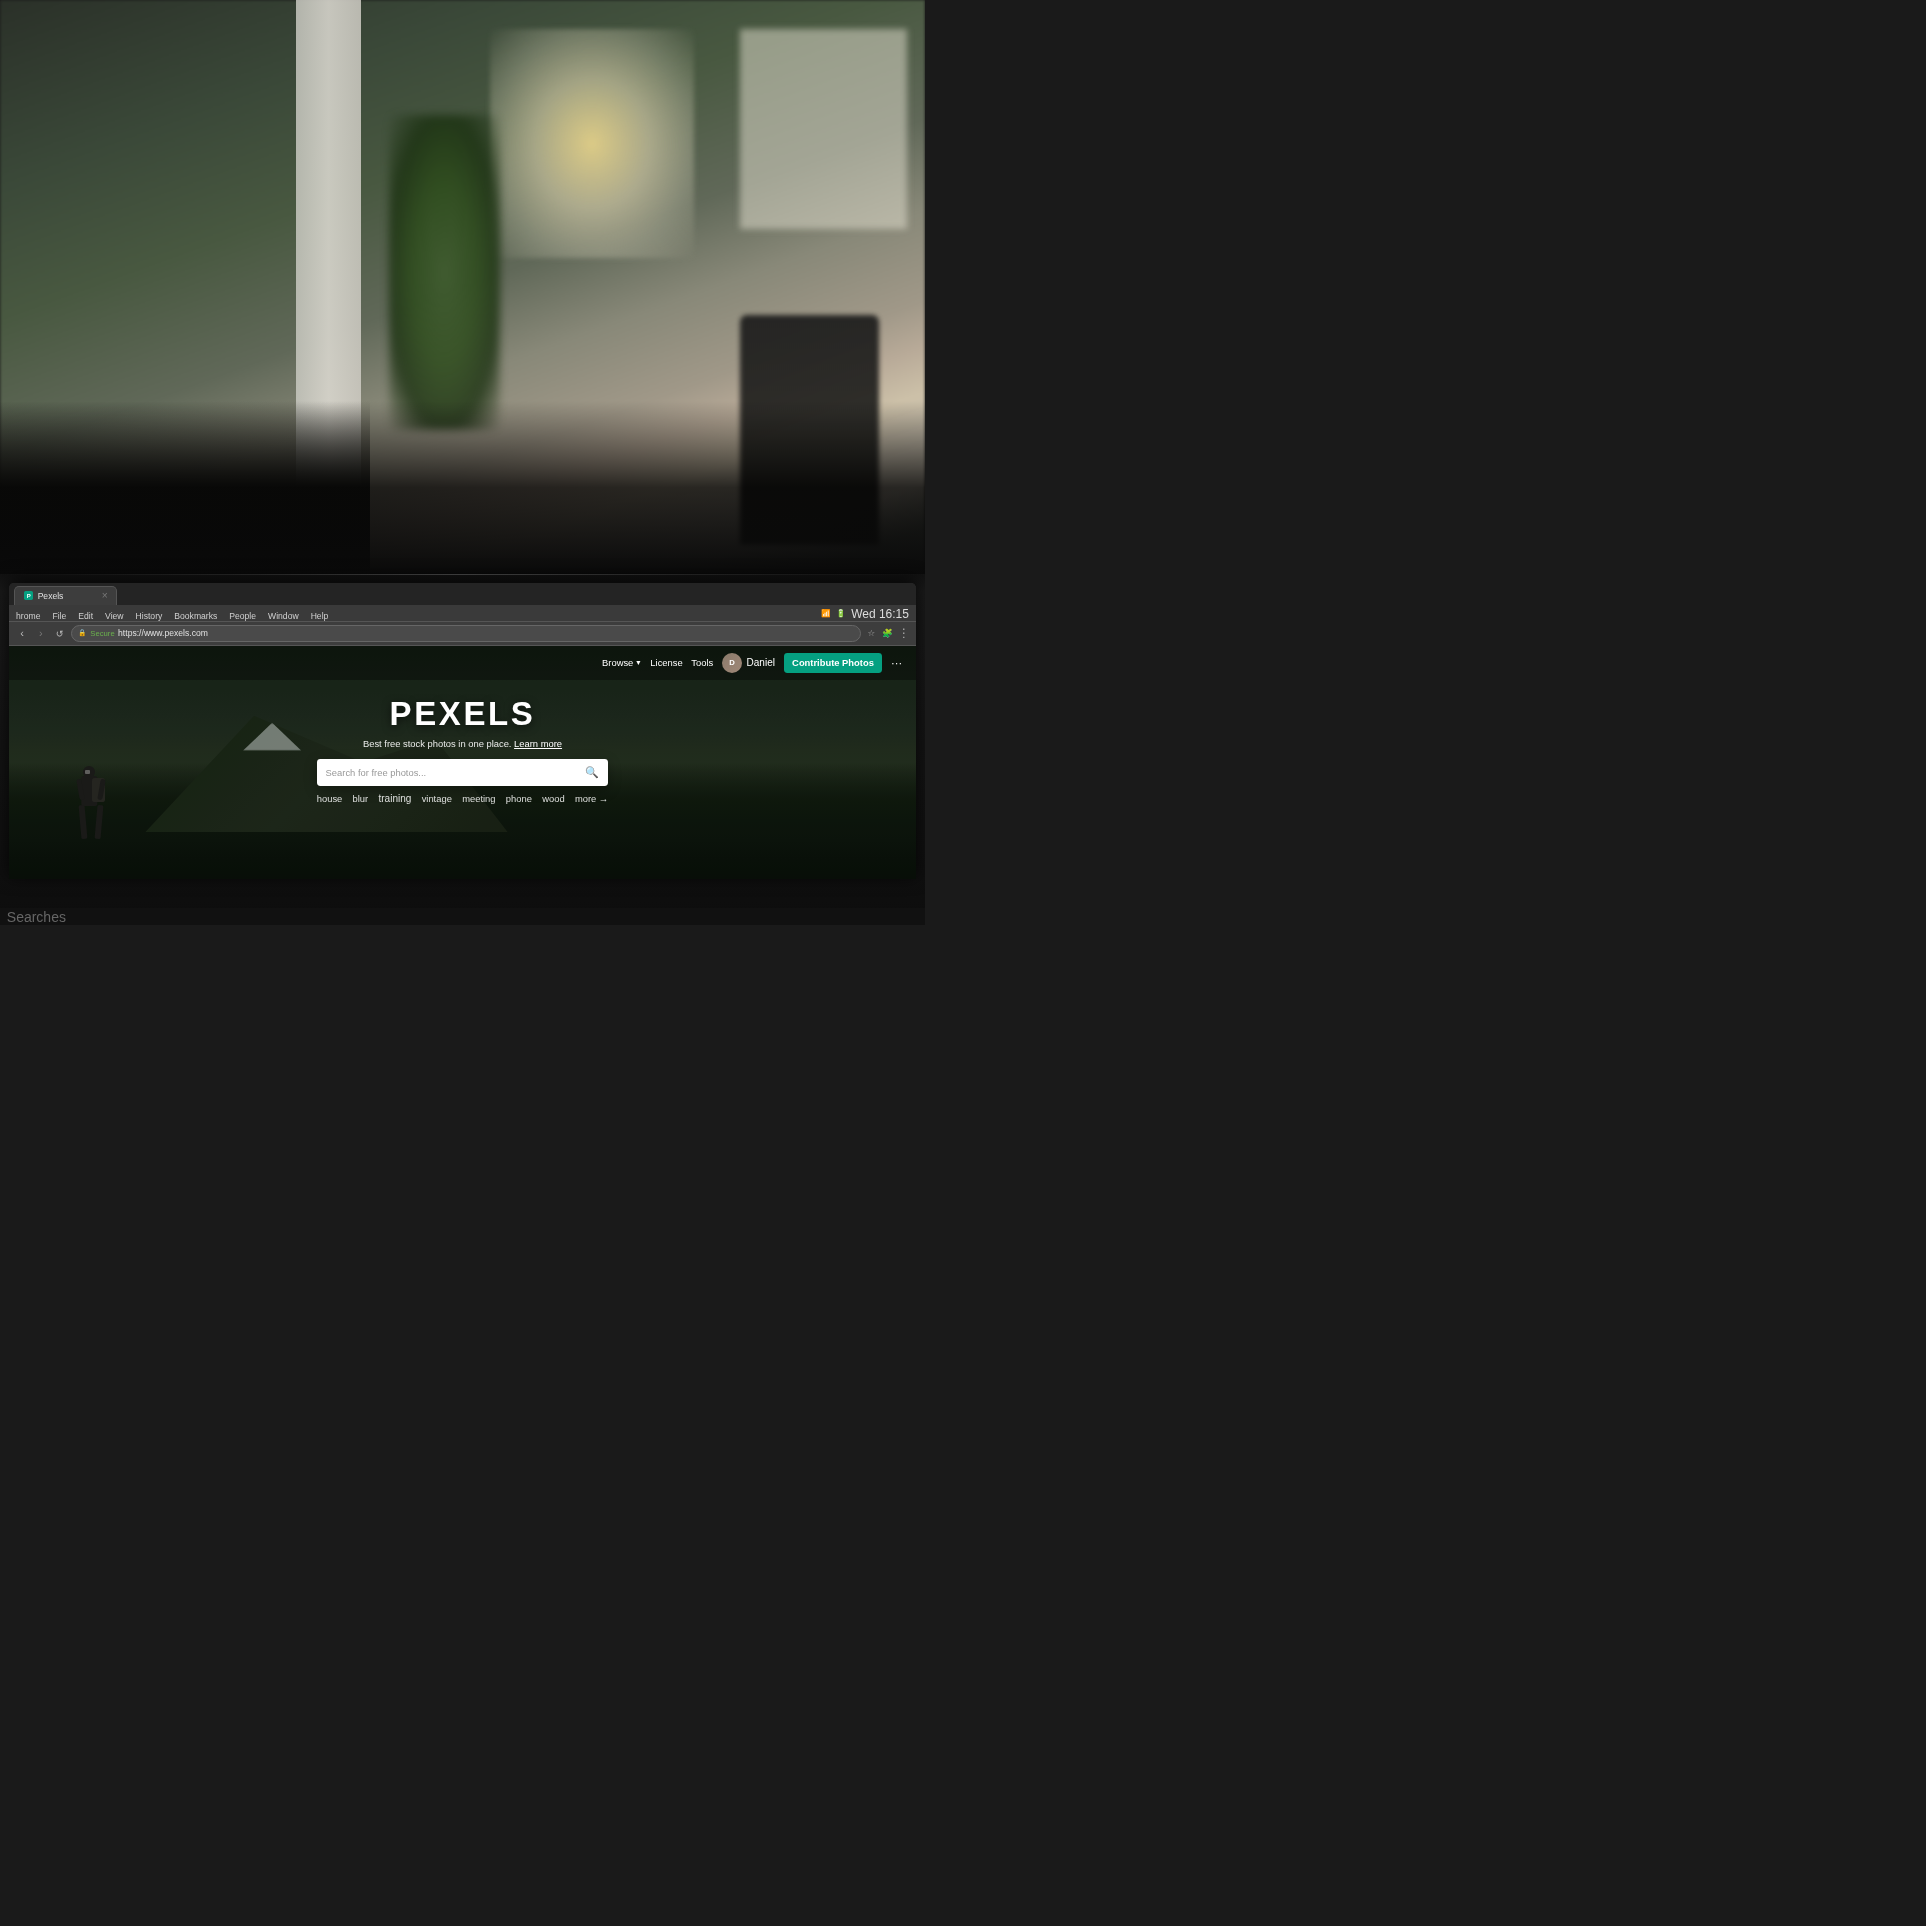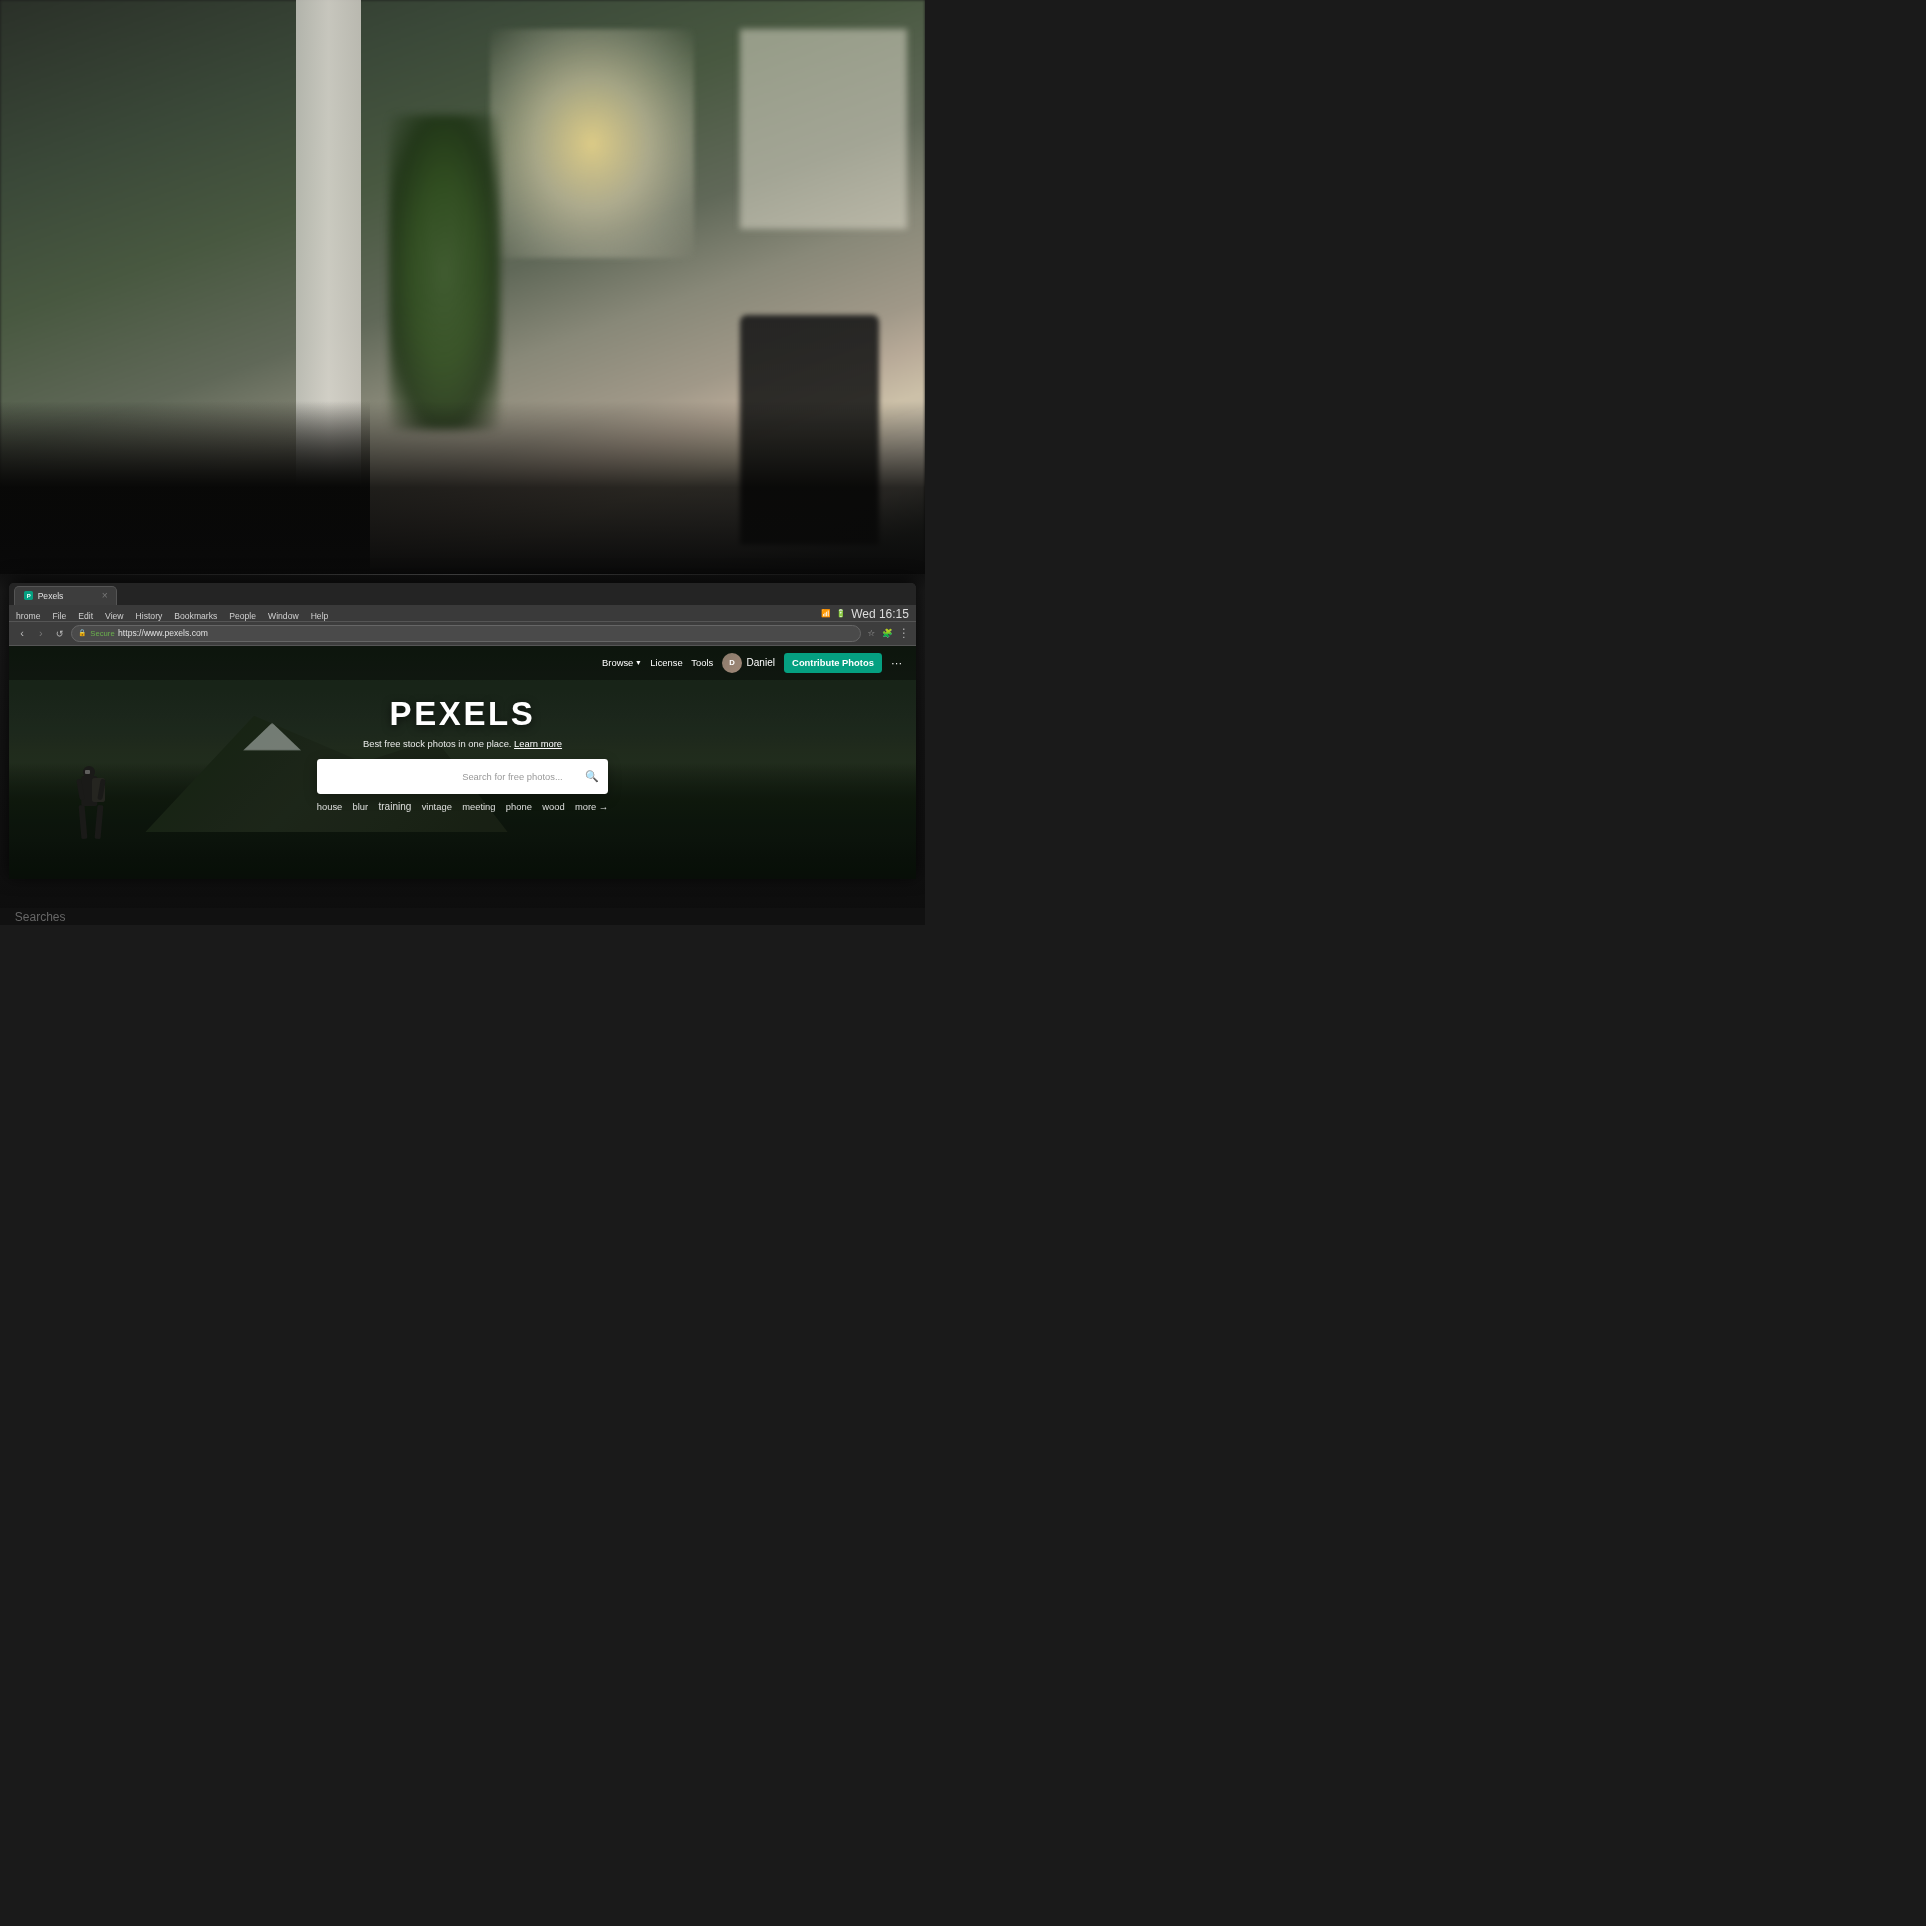--- a/index.html
+++ b/index.html
@@ -146,36 +146,36 @@
     </div>
 
     <div style="position:absolute;top:41px;left:0;right:0;display:flex;flex-direction:column;align-items:center;z-index:15;padding:8.6px 17px 0;">
       <h1 style="font-size:33px;font-weight:900;color:#fff;letter-spacing:2.6px;text-align:center;text-shadow:0 1.7px 8.6px rgba(0,0,0,0.6);font-family:'Arial Black',sans-serif;">PEXELS</h1>
 
       <p style="font-size:9.4px;color:rgba(255,255,255,0.9);margin-top:4.3px;text-align:center;">
         <span>Best free stock photos in one place.</span>
         <a style="color:#fff;text-decoration:underline;cursor:pointer;">Learn more</a>
       </p>
 
-      <div style="background:#fff;border-radius:3.4px;height:35px;width:291px;margin-top:10.3px;display:flex;align-items:center;padding:0 8.6px;gap:23px;cursor:text;box-shadow:0 3.4px 13px rgba(0,0,0,0.3);text-align:right;">
+      <div style="background:#fff;border-radius:3.4px;height:27px;width:291px;margin-top:10.3px;display:flex;align-items:center;padding:0 8.6px;gap:2px;cursor:text;box-shadow:0 3.4px 13px rgba(0,0,0,0.3);">
         <span style="flex:1;font-size:9.4px;color:#999;">Search for free photos...</span>
         <span style="color:#555;font-size:11px;cursor:pointer;">🔍</span>
       </div>
 
       <div style="display:flex;gap:10.3px;margin-top:6.8px;flex-wrap:wrap;justify-content:center;">
         <span style="color:rgba(255,255,255,0.85);font-size:9.4px;cursor:pointer;">house</span>
         <span style="color:rgba(255,255,255,0.85);font-size:9.4px;cursor:pointer;">blur</span>
         <span style="color:rgba(255,255,255,0.85);font-size:10px;cursor:pointer;">training</span>
         <span style="color:rgba(255,255,255,0.85);font-size:9.4px;cursor:pointer;">vintage</span>
         <span style="color:rgba(255,255,255,0.85);font-size:9.4px;cursor:pointer;">meeting</span>
         <span style="color:rgba(255,255,255,0.85);font-size:9.4px;cursor:pointer;">phone</span>
         <span style="color:rgba(255,255,255,0.85);font-size:9.4px;cursor:pointer;">wood</span>
         <span style="color:rgba(255,255,255,0.85);font-size:9.4px;cursor:pointer;">more →</span>
       </div>
     </div>
 
   </div>
 </div>
 
 <div style="position:absolute;bottom:0;left:0;right:0;height:17px;background:#111;z-index:200;display:flex;align-items:center;padding:0 6.8px;">
-  <span style="font-size:12px;color:#666;margin-left:8px;">Searches</span>
+  <span style="font-size:14px;color:#666;">Searches</span>
 </div>
 
 
 </body></html>

